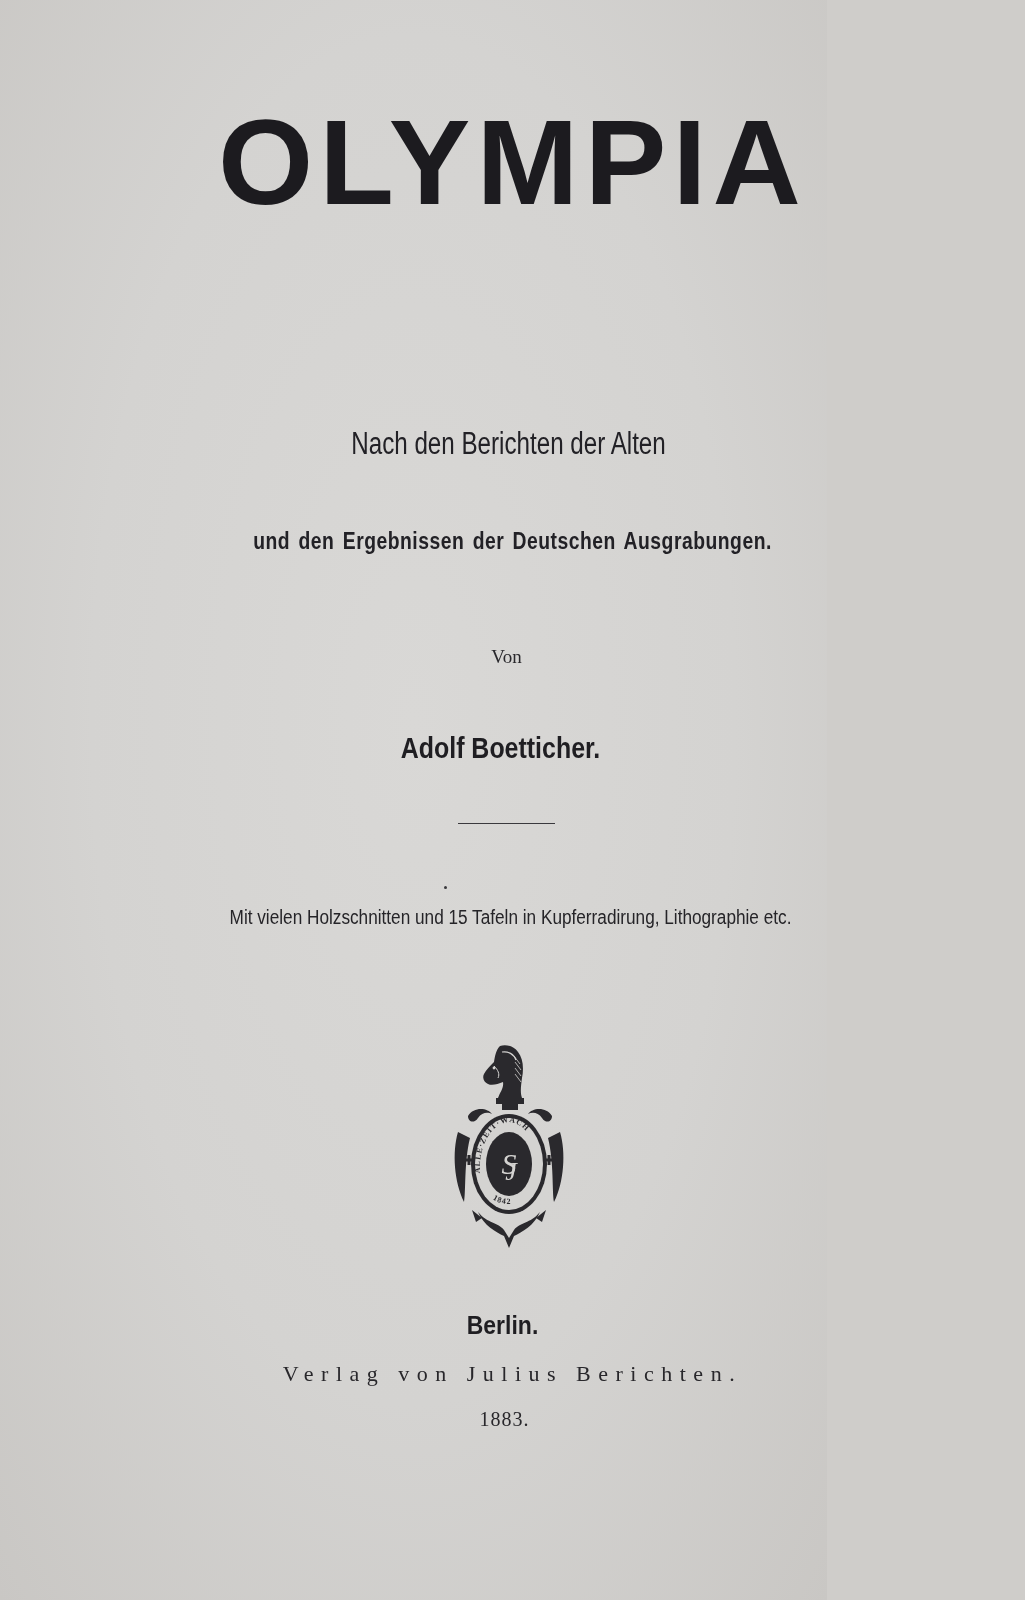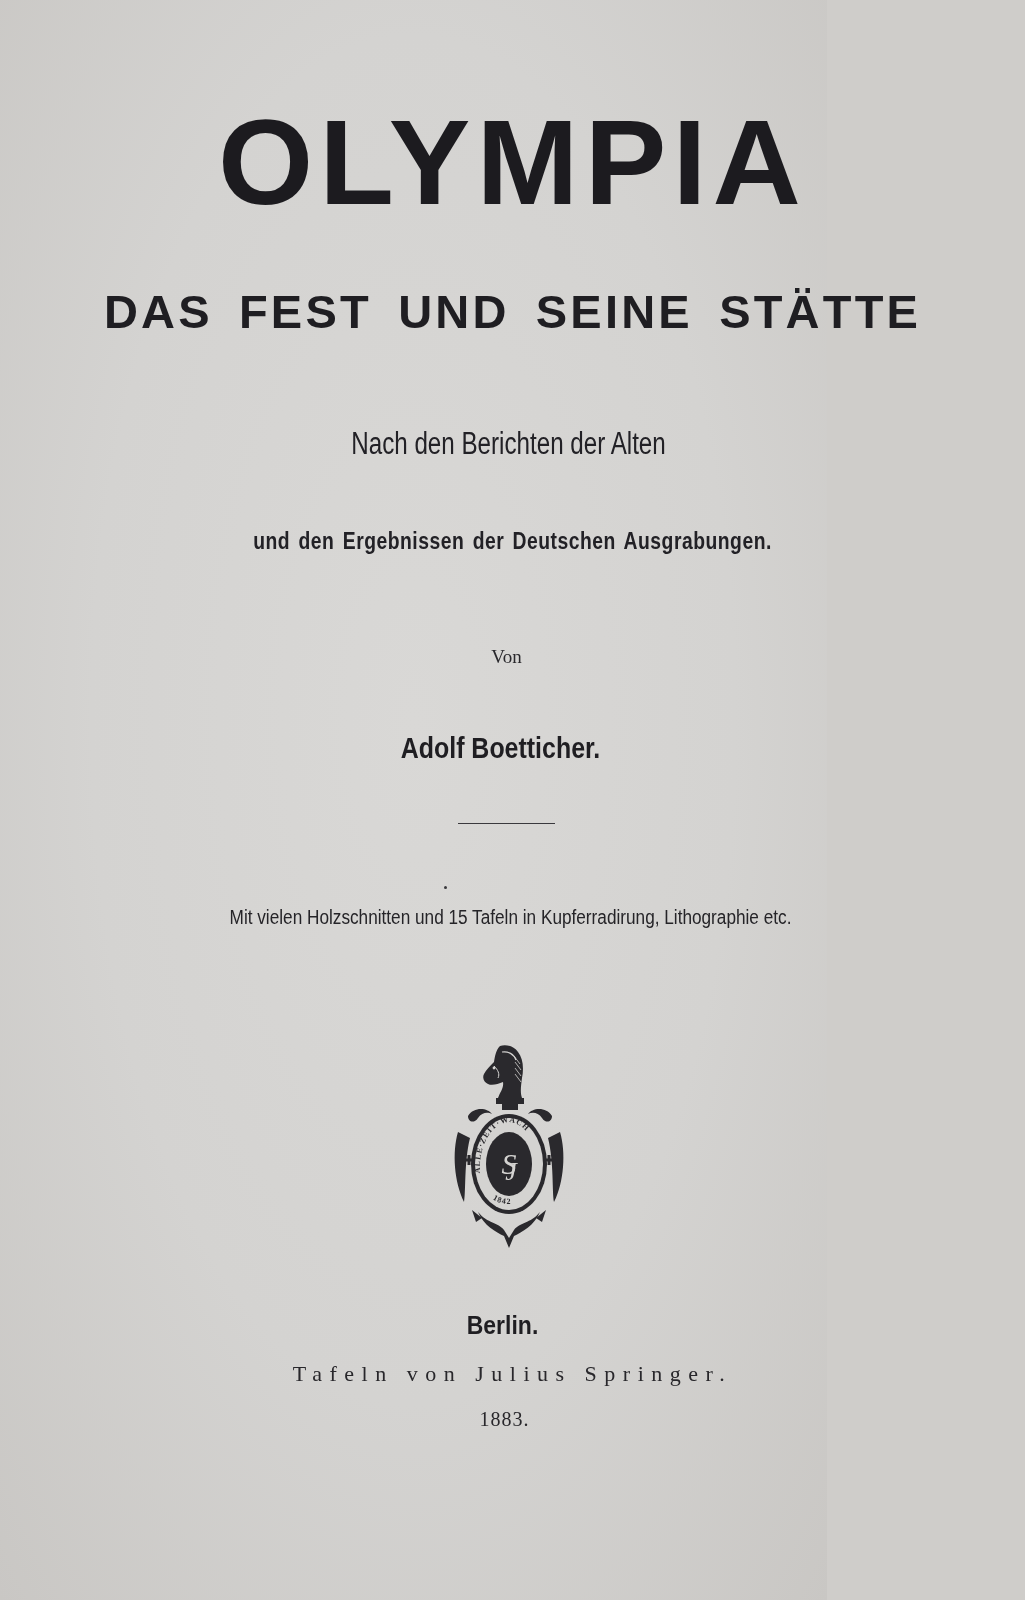--- a/index.html
+++ b/index.html
@@ -153,21 +153,20 @@
       left: -8px;
     }
   </style>
 </head>
 <body>
 
 <div class="page">
 
   <div class="line title">OLYMPIA</div>
 
-  <div class="line subtitle">DAS FEST UND SEINE STÄTTE</div>
 
   <div class="line nach">Nach den Berichten der Alten</div>
 
   <div class="line und">und den Ergebnissen der Deutschen Ausgrabungen.</div>
 
   <div class="line von">Von</div>
 
   <div class="line author">Adolf Boetticher.</div>
 
   <div class="rule"></div>
@@ -214,17 +213,17 @@
       <text x="63" y="138" text-anchor="middle" font-family="Liberation Serif, serif" font-size="26" font-style="italic" fill="#d4d3d1">J</text>
 
       <path d="M30 170 C40 182 50 180 56 188 L61 196 L66 188 C72 180 82 182 92 170 C86 184 74 190 66 194 L61 206 L56 194 C48 190 36 184 30 170 Z" fill="#2a292d"></path>
       <path d="M24 168 L34 176 L28 180 Z" fill="#2a292d"></path>
       <path d="M98 168 L88 176 L94 180 Z" fill="#2a292d"></path>
     </svg>
   </div>
 
   <div class="line city">Berlin.</div>
 
-  <div class="line publisher">Tafeln von Julius Springer.</div>
+  <div class="line publisher">Verlag von Julius Berichten.</div>
 
   <div class="line year">1883.</div>
 
 </div>
 
 </body></html>

